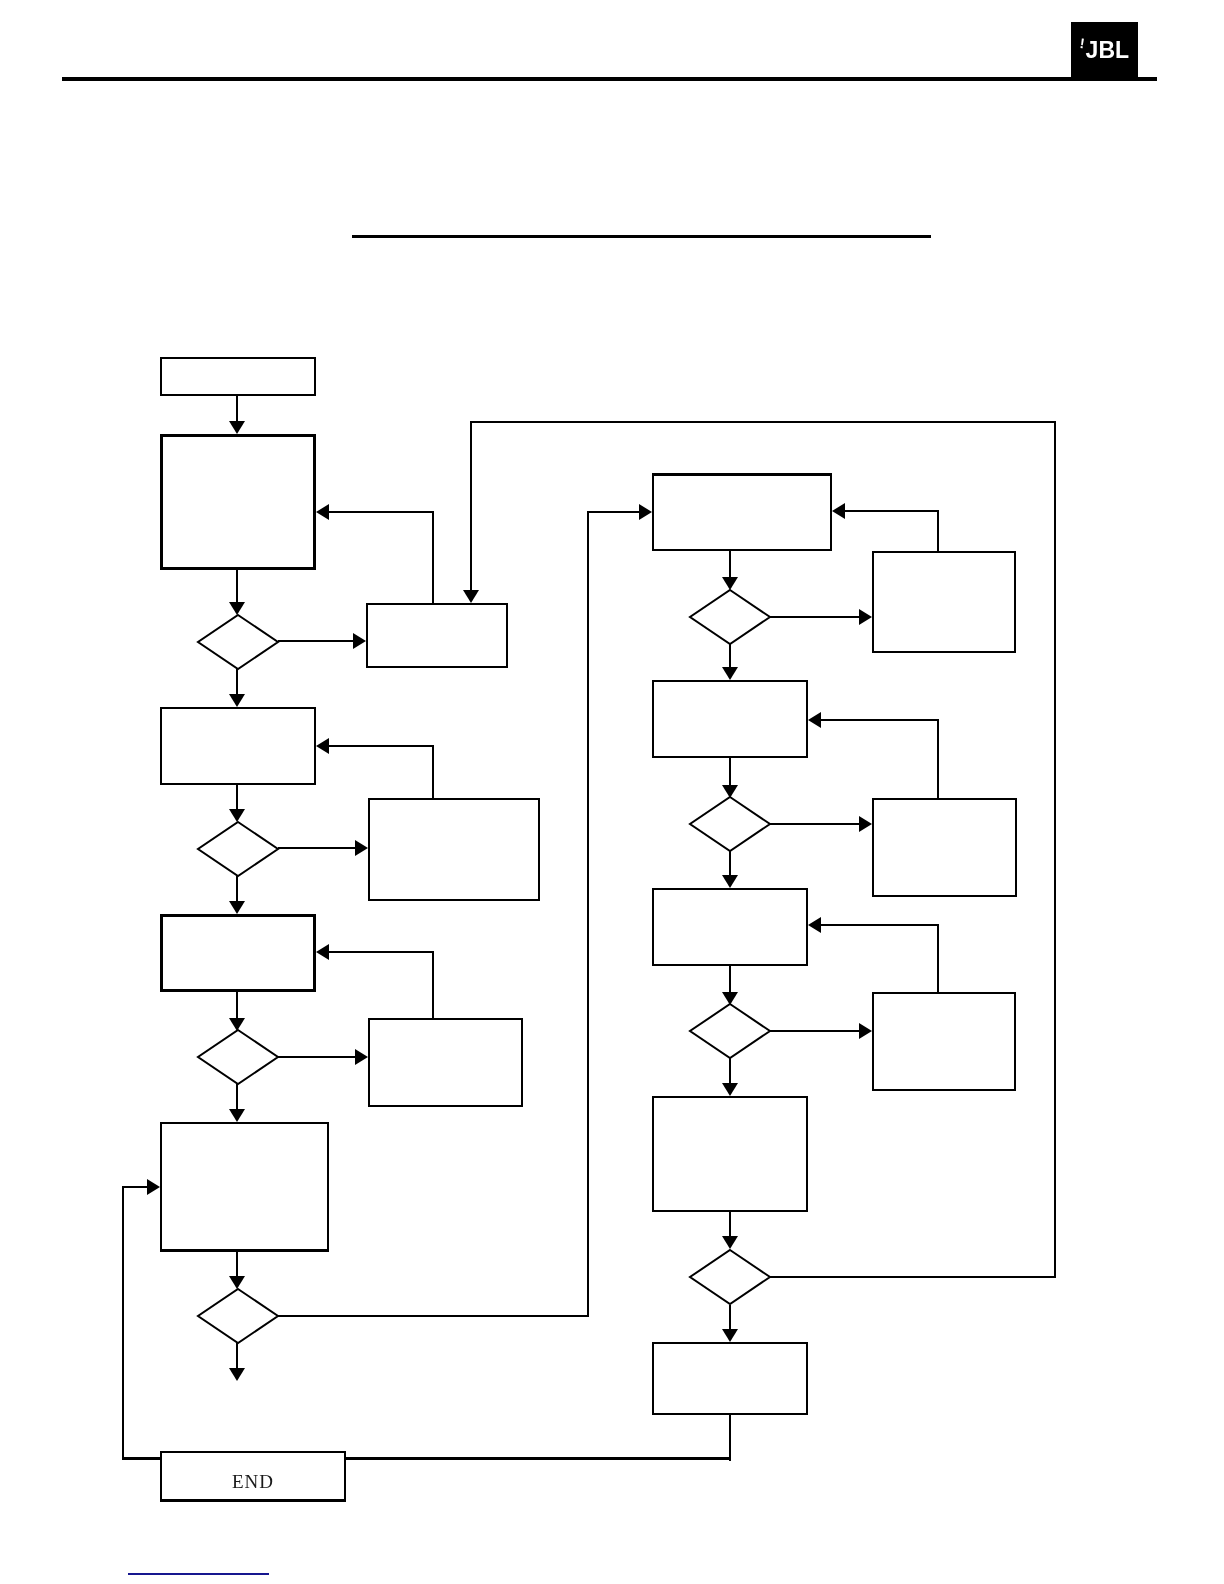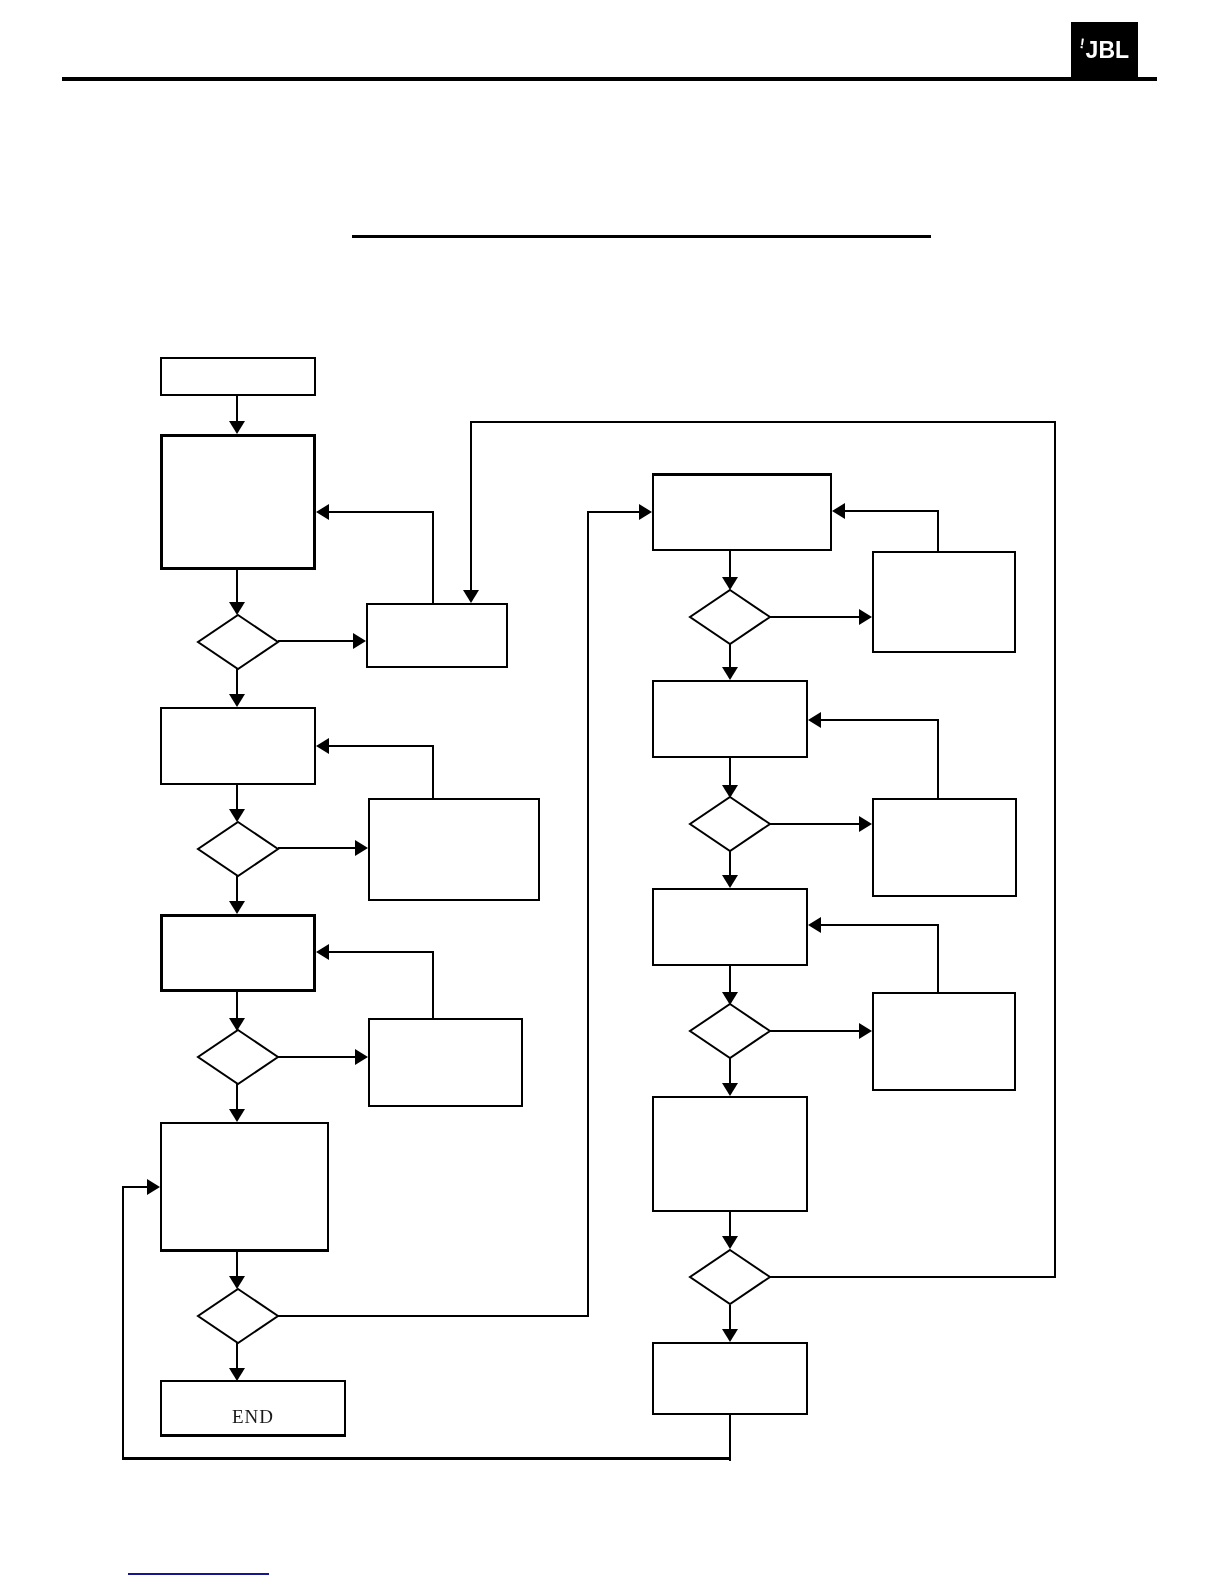--- a/index.html
+++ b/index.html
@@ -123,21 +123,21 @@
   <div class="ah d" style="left:722px;top:1329px"></div>
 
   <div class="box" style="left:160px;top:357px;width:156px;height:39px"></div>
   <div class="box bthick" style="left:160px;top:434px;width:156px;height:136px"></div>
   <div class="box" style="left:366px;top:603px;width:142px;height:65px"></div>
   <div class="box" style="left:160px;top:707px;width:156px;height:78px"></div>
   <div class="box" style="left:368px;top:798px;width:172px;height:103px"></div>
   <div class="box bthick" style="left:160px;top:914px;width:156px;height:78px"></div>
   <div class="box" style="left:368px;top:1018px;width:155px;height:89px"></div>
   <div class="box bbot3" style="left:160px;top:1122px;width:169px;height:130px"></div>
-  <div class="box endbox bbot3" style="left:160px;top:1380px;width:186px;height:57px">
+  <div class="box endbox bbot3" style="left:160px;top:1451px;width:186px;height:51px">
     <span>END</span>
   </div>
 
   <div class="box" style="left:652px;top:473px;width:180px;height:78px;border-top-width:3px"></div>
   <div class="box" style="left:872px;top:551px;width:144px;height:102px"></div>
   <div class="box" style="left:652px;top:680px;width:156px;height:78px"></div>
   <div class="box" style="left:872px;top:798px;width:145px;height:99px"></div>
   <div class="box" style="left:652px;top:888px;width:156px;height:78px"></div>
   <div class="box" style="left:872px;top:992px;width:144px;height:99px"></div>
   <div class="box" style="left:652px;top:1096px;width:156px;height:116px"></div>

